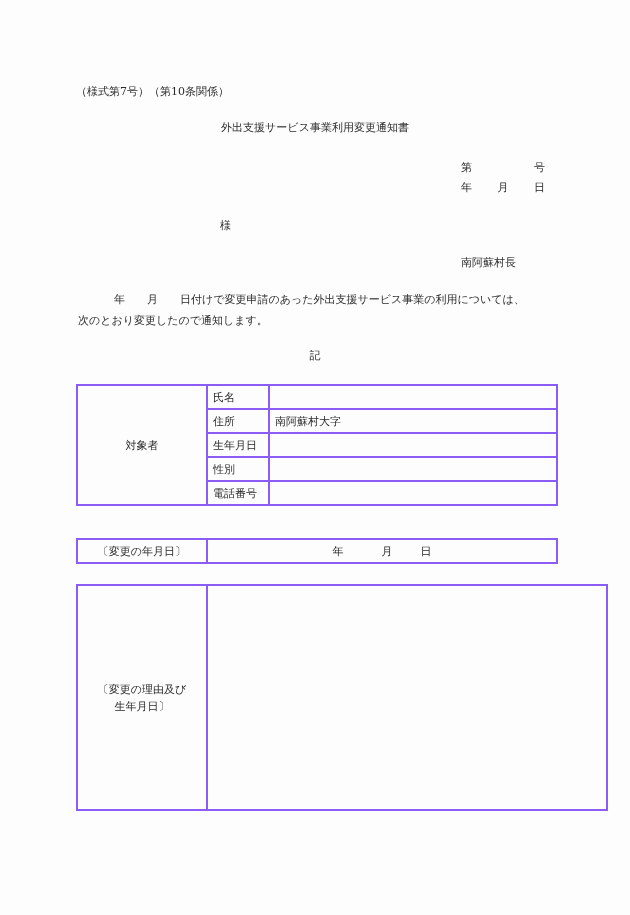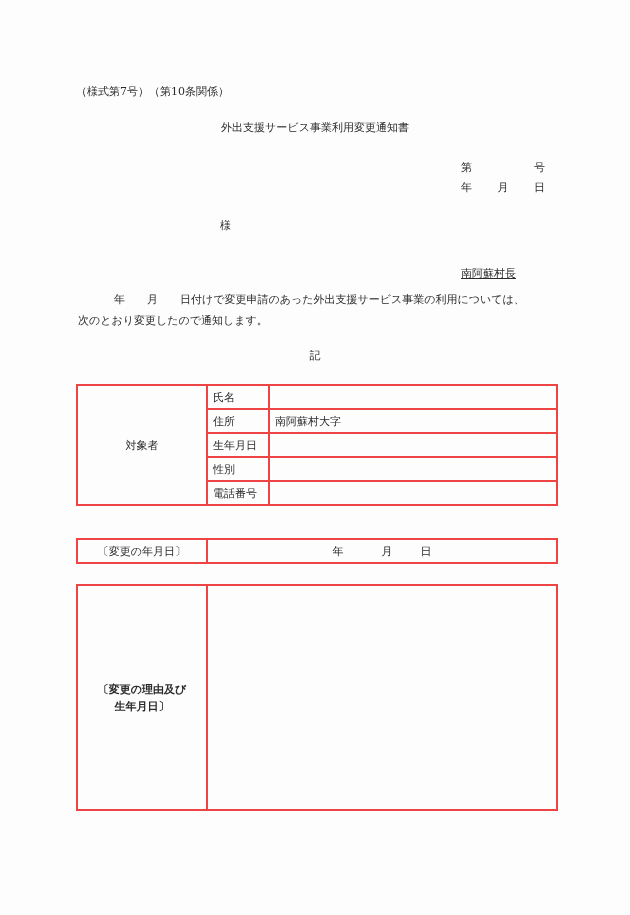--- a/index.html
+++ b/index.html
@@ -11,41 +11,41 @@
       position: relative;
       overflow: hidden;
       font-size: 11px;
     }
     .abs { position: absolute; white-space: nowrap; }
     .form-ref { left: 76px; top: 84px; }
     .title { left: 0; width: 630px; top: 120px; text-align: center; }
     .doc-no { left: 461px; top: 160px; width: 84px; display: flex; justify-content: space-between; }
     .doc-date { left: 461px; top: 180px; width: 84px; display: flex; justify-content: space-between; }
     .addressee { left: 220px; top: 218px; }
-    .issuer { left: 461px; top: 266px; text-decoration: underline; }
+    .issuer { left: 461px; top: 255px; }
     .body-l1 { left: 76px; top: 292px; width: 482px; white-space: nowrap; }
     .body-l1 .gap { display: inline-block; }
     .body-l2 { left: 78px; top: 313px; text-align: center; }
     .ki { left: 0; width: 630px; top: 348px; text-align: center; }
 
     table { border-collapse: collapse; position: absolute; }
-    td { border: 2px solid #ef4444; padding: 0; font-size: 11px; vertical-align: middle; }
+    td { border: 2px solid #8b5cf6; padding: 0; font-size: 11px; vertical-align: middle; }
     .t1 { left: 76px; top: 384px; width: 482px; }
     .t1 td { height: 22px; }
     .t1 .subject { width: 128px; text-align: center; margin-left: 41px; }
     .t1 .label { width: 55px; padding-left: 5px; }
     .t1 .value { padding-left: 5px; margin-top: 36px; }
 
     .t2 { left: 76px; top: 538px; width: 482px; }
     .t2 td { height: 22px; }
     .t2 .label { width: 128px; text-align: center; }
     .t2 .value { text-align: center; margin-top: 16px; }
     .t2 .value span { display: inline-block; }
 
-    .t3 { left: 76px; top: 584px; width: 482px; font-weight: bold; }
+    .t3 { left: 76px; top: 584px; width: 532px; }
     .t3 td { height: 223px; }
     .t3 .label { width: 128px; text-align: center; line-height: 17px; }
     .t3 .value { }
   </style>
 </head>
 <body>
 
 <div class="abs form-ref">（様式第7号）（第10条関係）</div>
 <div class="abs title">外出支援サービス事業利用変更通知書</div>
 

